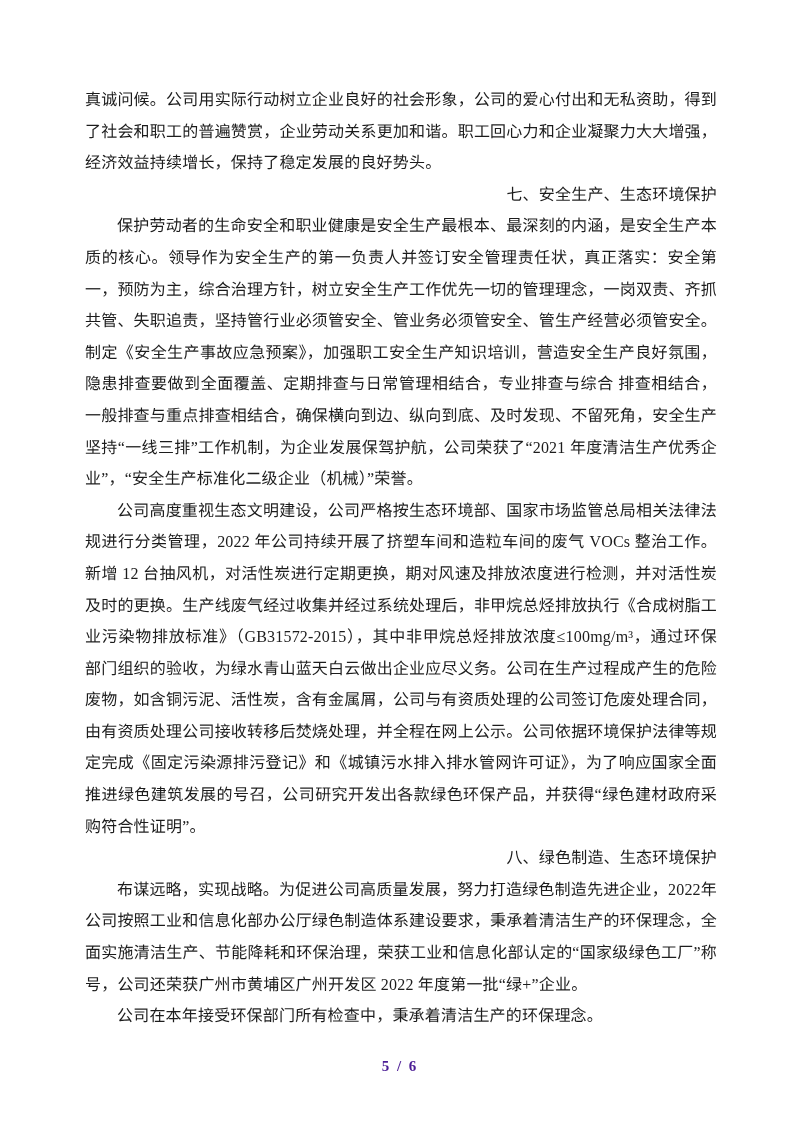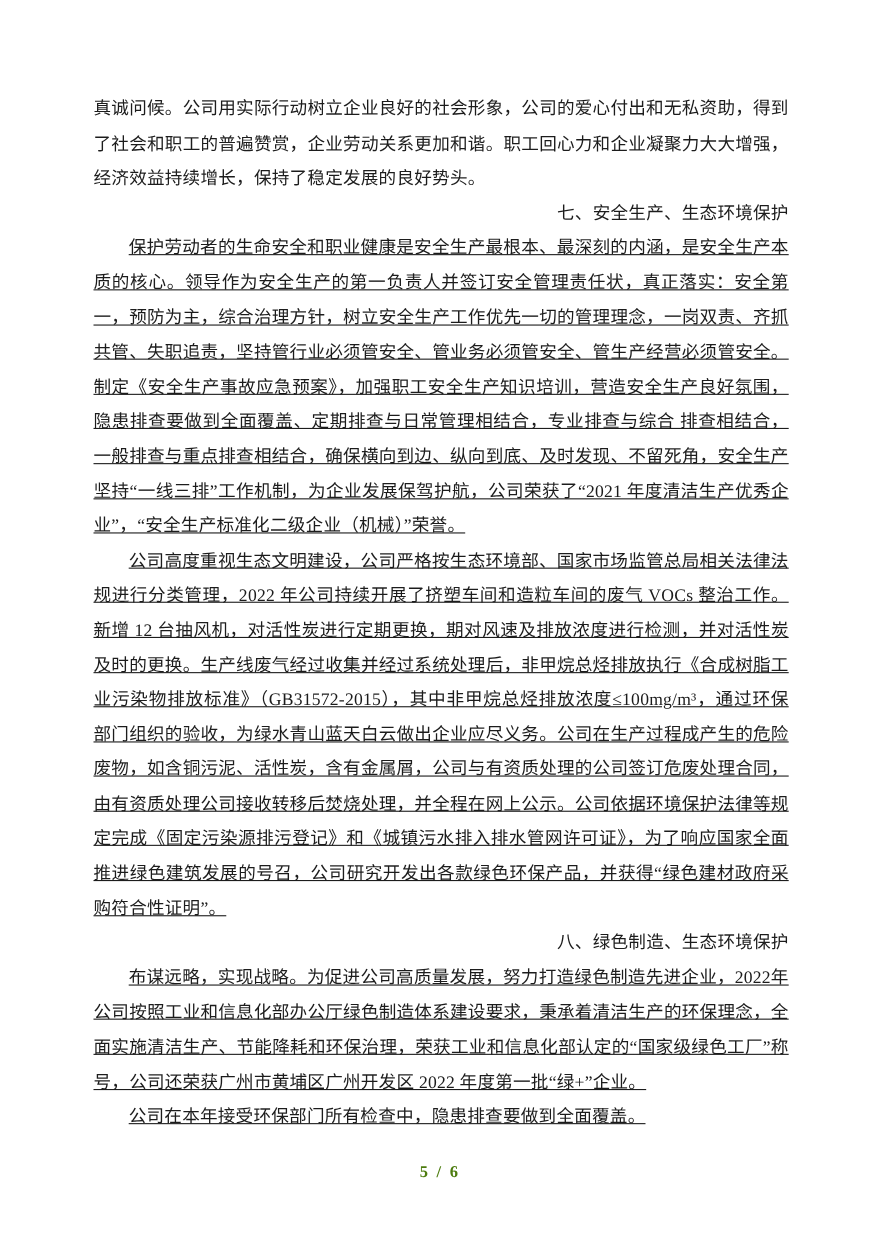--- a/index.html
+++ b/index.html
@@ -21,48 +21,48 @@
     position: absolute;
     left: 85px;
     top: 84px;
     width: 632px;
     font-size: 16px;
     line-height: 31.6px;
     text-align: justify;
     letter-spacing: 0.2px;
   }
   .para { margin: 0; }
-  .para.indent { text-indent: 2em; text-decoration: underline; }
+  .para.indent { text-indent: 2em; }
   .heading {
     font-weight: normal;
     font-size: 16px;
     line-height: 31.6px;
     text-align: right;
     margin: 0;
   }
   .page-footer {
     position: absolute;
     left: 0;
     right: 0;
     bottom: 56px;
     text-align: center;
     font-size: 15px;
     font-weight: bold;
     letter-spacing: 2px;
-    color: #4d7c0f;
+    color: #4c1d95;
   }
 </style>
 </head>
 <body>
 
 <div class="page">
   <div class="content">
     <p class="para">真诚问候。公司用实际行动树立企业良好的社会形象，公司的爱心付出和无私资助，得到了社会和职工的普遍赞赏，企业劳动关系更加和谐。职工回心力和企业凝聚力大大增强，经济效益持续增长，保持了稳定发展的良好势头。</p>
     <p class="heading">七、安全生产、生态环境保护</p>
     <p class="para indent">保护劳动者的生命安全和职业健康是安全生产最根本、最深刻的内涵，是安全生产本质的核心。领导作为安全生产的第一负责人并签订安全管理责任状，真正落实：安全第一，预防为主，综合治理方针，树立安全生产工作优先一切的管理理念，一岗双责、齐抓共管、失职追责，坚持管行业必须管安全、管业务必须管安全、管生产经营必须管安全。制定《安全生产事故应急预案》，加强职工安全生产知识培训，营造安全生产良好氛围，隐患排查要做到全面覆盖、定期排查与日常管理相结合，专业排查与综合 排查相结合，一般排查与重点排查相结合，确保横向到边、纵向到底、及时发现、不留死角，安全生产坚持“一线三排”工作机制，为企业发展保驾护航，公司荣获了“2021 年度清洁生产优秀企业”，“安全生产标准化二级企业（机械）”荣誉。</p>
     <p class="para indent">公司高度重视生态文明建设，公司严格按生态环境部、国家市场监管总局相关法律法规进行分类管理，2022 年公司持续开展了挤塑车间和造粒车间的废气 VOCs 整治工作。新增 12 台抽风机，对活性炭进行定期更换，期对风速及排放浓度进行检测，并对活性炭及时的更换。生产线废气经过收集并经过系统处理后，非甲烷总烃排放执行《合成树脂工业污染物排放标准》（GB31572-2015），其中非甲烷总烃排放浓度≤100mg/m³，通过环保部门组织的验收，为绿水青山蓝天白云做出企业应尽义务。公司在生产过程成产生的危险废物，如含铜污泥、活性炭，含有金属屑，公司与有资质处理的公司签订危废处理合同，由有资质处理公司接收转移后焚烧处理，并全程在网上公示。公司依据环境保护法律等规定完成《固定污染源排污登记》和《城镇污水排入排水管网许可证》，为了响应国家全面推进绿色建筑发展的号召，公司研究开发出各款绿色环保产品，并获得“绿色建材政府采购符合性证明”。</p>
     <p class="heading">八、绿色制造、生态环境保护</p>
     <p class="para indent">布谋远略，实现战略。为促进公司高质量发展，努力打造绿色制造先进企业，2022年公司按照工业和信息化部办公厅绿色制造体系建设要求，秉承着清洁生产的环保理念，全面实施清洁生产、节能降耗和环保治理，荣获工业和信息化部认定的“国家级绿色工厂”称号，公司还荣获广州市黄埔区广州开发区 2022 年度第一批“绿+”企业。</p>
-    <p class="para indent">公司在本年接受环保部门所有检查中，隐患排查要做到全面覆盖。</p>
+    <p class="para indent">公司在本年接受环保部门所有检查中，秉承着清洁生产的环保理念。</p>
   </div>
 
   <div class="page-footer">5 / 6</div>
 </div>
 
 </body></html>

